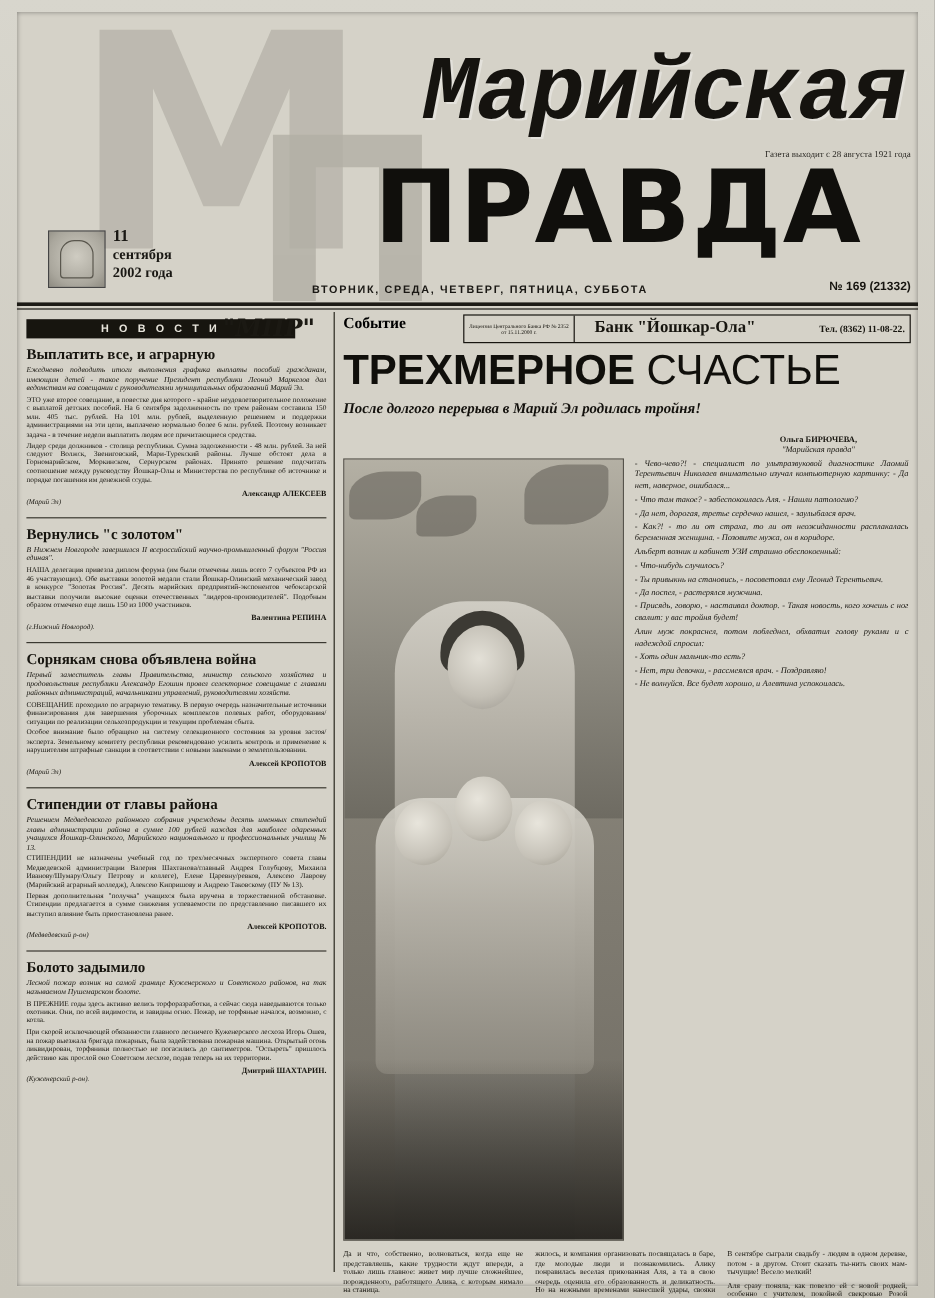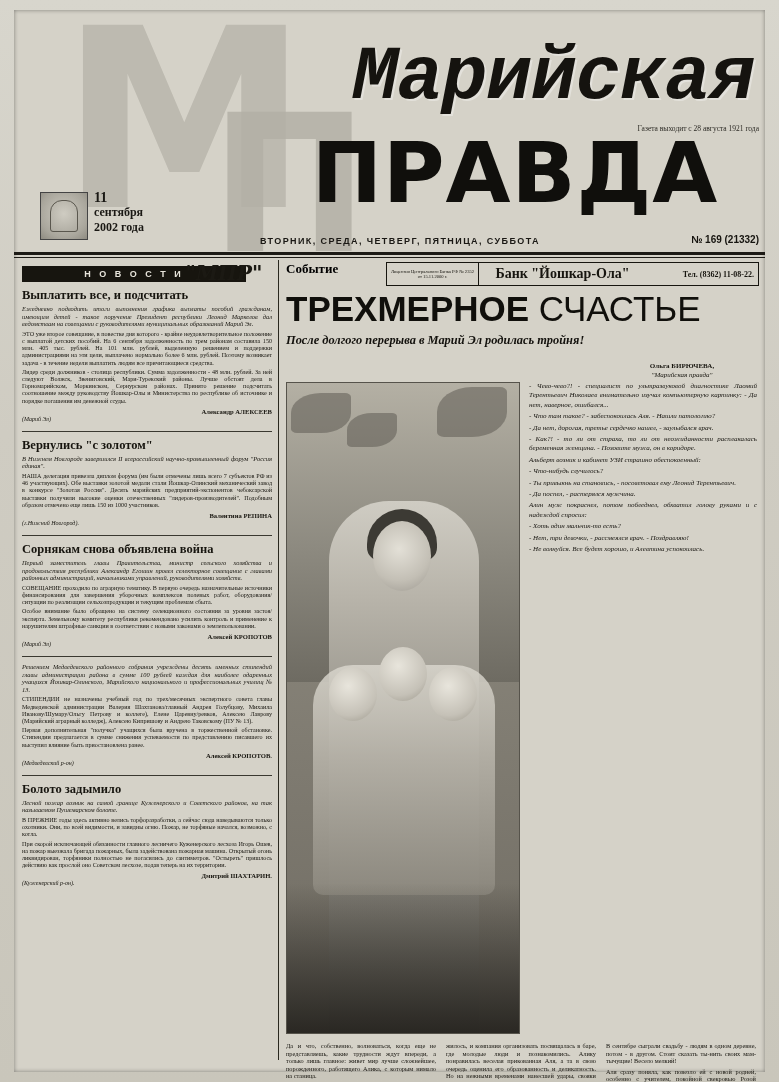--- a/index.html
+++ b/index.html
@@ -220,21 +220,21 @@
     <div class="bank-lic">Лицензия Центрального Банка РФ № 2352 от 15.11.2000 г.</div>
     <div class="bank-name">Банк "Йошкар-Ола"</div>
     <div class="bank-tel">Тел. (8362) 11-08-22.</div>
   </div>
 
   <div class="v-sep"></div>
 
   <div class="leftcol">
 
     <div class="art">
-      <h3>Выплатить все, и подсчитать</h3>
+      <h3>Выплатить все, и аграрную</h3>
       <div class="lead">Ежедневно подводить итоги выполнения графика выплаты пособий гражданам, имеющим детей - такое поручение Президент республики Леонид Маркелов дал ведомствам на совещании с руководителями муниципальных образований Марий Эл.</div>
       <p>ЭТО уже второе совещание, в повестке дня которого - крайне неудовлетворительное положение с выплатой детских пособий. На 6 сентября задолженность по трем районам составила 150 млн. 405 тыс. рублей. На 101 млн. рублей, выделенную решением и поддержки администрациями на эти цели, выплачено нормально более 6 млн. рублей. Поэтому возникает задача - в течение недели выплатить людям все причитающиеся средства.</p>
       <p>Лидер среди должников - столица республики. Сумма задолженности - 48 млн. рублей. За ней следуют Волжск, Звениговский, Мари-Турекский районы. Лучше обстоят дела в Горномарийском, Моркинском, Сернурском районах. Принято решение подсчитать соотношение между руководству Йошкар-Олы и Министерства по республике об источнике и порядке погашения им денежной ссуды.</p>
       <div class="sig">Александр АЛЕКСЕЕВ</div>
       <div class="place">(Марий Эл)</div>
     </div>
     <div class="hr-art"></div>
 
     <div class="art">
       <h3>Вернулись "с золотом"</h3>
@@ -249,20 +249,21 @@
       <h3>Сорнякам снова объявлена война</h3>
       <div class="lead">Первый заместитель главы Правительства, министр сельского хозяйства и продовольствия республики Александр Егошин провел селекторное совещание с главами районных администраций, начальниками управлений, руководителями хозяйств.</div>
       <p>СОВЕЩАНИЕ проходило по аграрную тематику. В первую очередь назначительные источники финансирования для завершения уборочных комплексов полевых работ, оборудования/ситуации по реализации сельхозпродукции и текущим проблемам сбыта.</p>
       <p>Особое внимание было обращено на систему селекционного состояния за уровня застоя/эксперта. Земельному комитету республики рекомендовано усилить контроль и применение к нарушителям штрафные санкции в соответствии с новыми законами о землепользовании.</p>
       <div class="sig">Алексей КРОПОТОВ</div>
       <div class="place">(Марий Эл)</div>
     </div>
     <div class="hr-art"></div>
 
     <div class="art">
+      <h3>Стипендии от главы района</h3>
       <div class="lead">Решением Медведевского районного собрания учреждены десять именных стипендий главы администрации района в сумме 100 рублей каждая для наиболее одаренных учащихся Йошкар-Олинского, Марийского национального и профессиональных училищ № 13.</div>
       <p>СТИПЕНДИИ не назначены учебный год по трех/месячных экспертного совета главы Медведевской администрации Валерия Шахтанова/главный Андрея Голубцову, Михаила Иванову/Шумару/Ольгу Петрову и коллеге), Елене Царевну/ревков, Алексею Лаврову (Марийский аграрный колледж), Алексею Кипришову и Андрею Таковскому (ПУ № 13).</p>
       <p>Первая дополнительная "получка" учащихся была вручена в торжественной обстановке. Стипендии предлагается в сумме снижения успеваемости по представлению писавшего их выступил влияние быть приостановлена ранее.</p>
       <div class="sig">Алексей КРОПОТОВ.</div>
       <div class="place">(Медведевский р-он)</div>
     </div>
     <div class="hr-art"></div>
 
     <div class="art">
       <h3>Болото задымило</h3>
@@ -306,20 +307,21 @@
 
     <div class="intcol">
       <p class="q">- Чево-чево?! - специалист по ультразвуковой диагностике Лаомий Терентьевич Николаев внимательно изучал компьютерную картинку: - Да нет, наверное, ошибался...</p>
       <p class="q">- Что там такое? - забеспокоилась Аля. - Нашли патологию?</p>
       <p class="q">- Да нет, дорогая, третье сердечко нашел, - заулыбался врач.</p>
       <p class="q">- Как?! - то ли от страха, то ли от неожиданности расплакалась беременная женщина. - Позовите мужа, он в коридоре.</p>
       <p class="q">Альберт возник и кабинет УЗИ страшно обеспокоенный:</p>
       <p class="q">- Что-нибудь случилось?</p>
       <p class="q">- Ты привыкнь на становись, - посоветовал ему Леонид Терентьевич.</p>
       <p class="q">- Да поспел, - растерялся мужчина.</p>
+      <p class="q">- Присядь, говорю, - настаивал доктор. - Такая новость, кого хочешь с ног свалит: у вас тройня будет!</p>
       <p class="q">Алин муж покраснел, потом побледнел, обхватил голову руками и с надеждой спросил:</p>
       <p class="q">- Хоть один мальчик-то есть?</p>
       <p class="q">- Нет, три девочки, - рассмеялся врач. - Поздравляю!</p>
       <p class="q">- Не волнуйся. Все будет хорошо, и Алевтина успокоилась.</p>
     </div>
 
     <div class="botcols">
       <div class="botcol">
         <p>Да и что, собственно, волноваться, когда еще не представляешь, какие трудности ждут впереди, а только лишь главное: живет мир лучше сложнейшее, порожденного, работящего Алика, с которым нимало на станица.</p>
 

